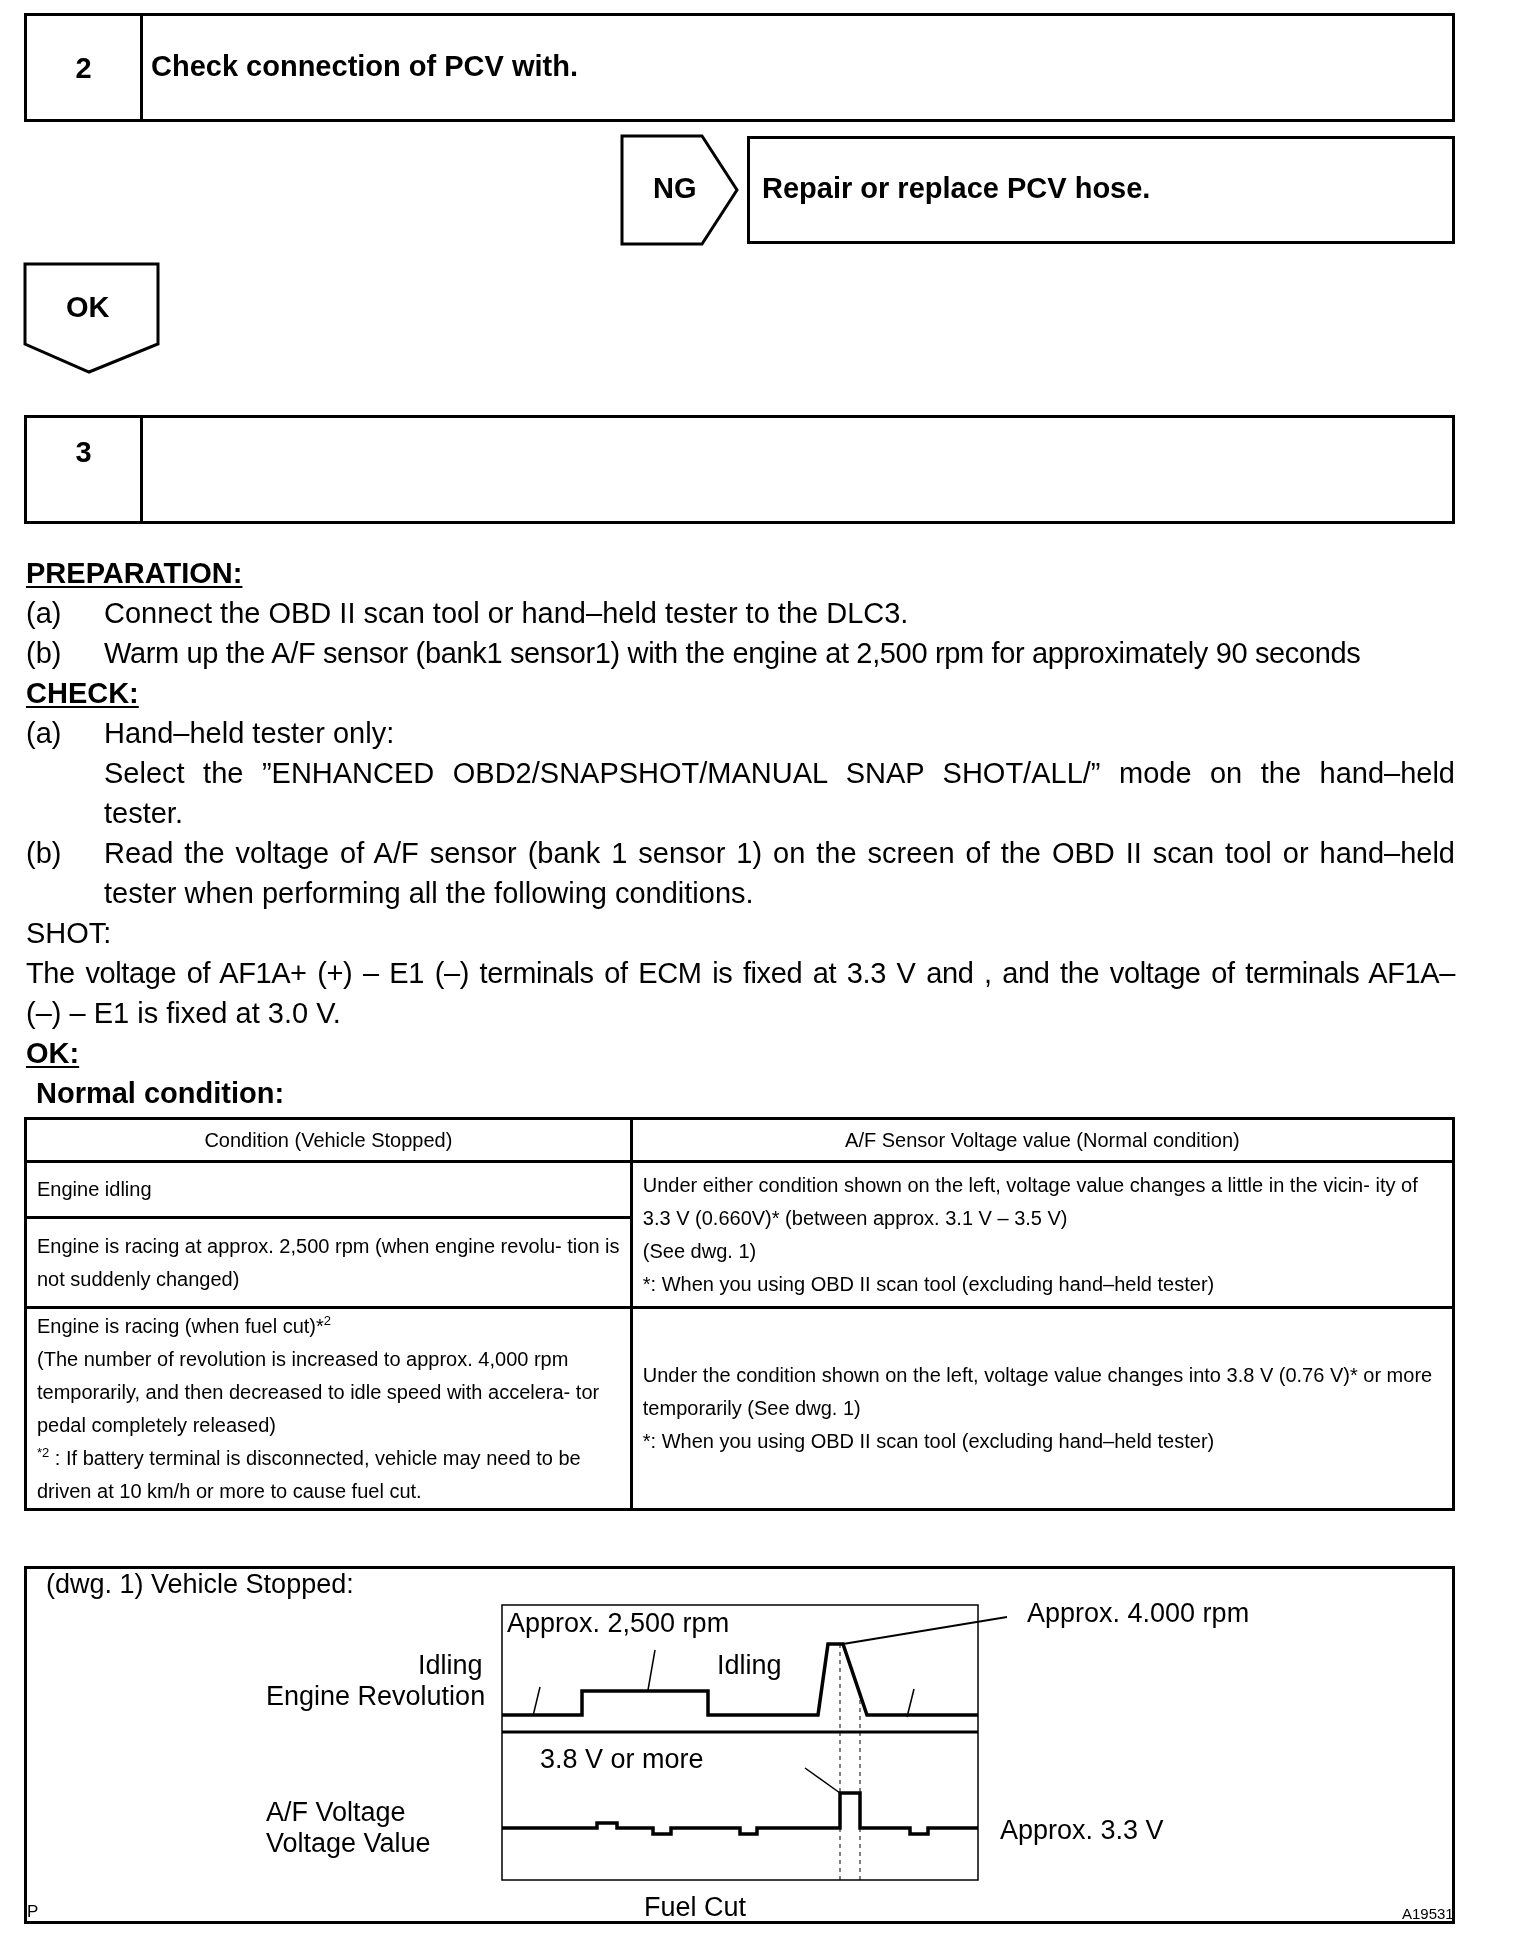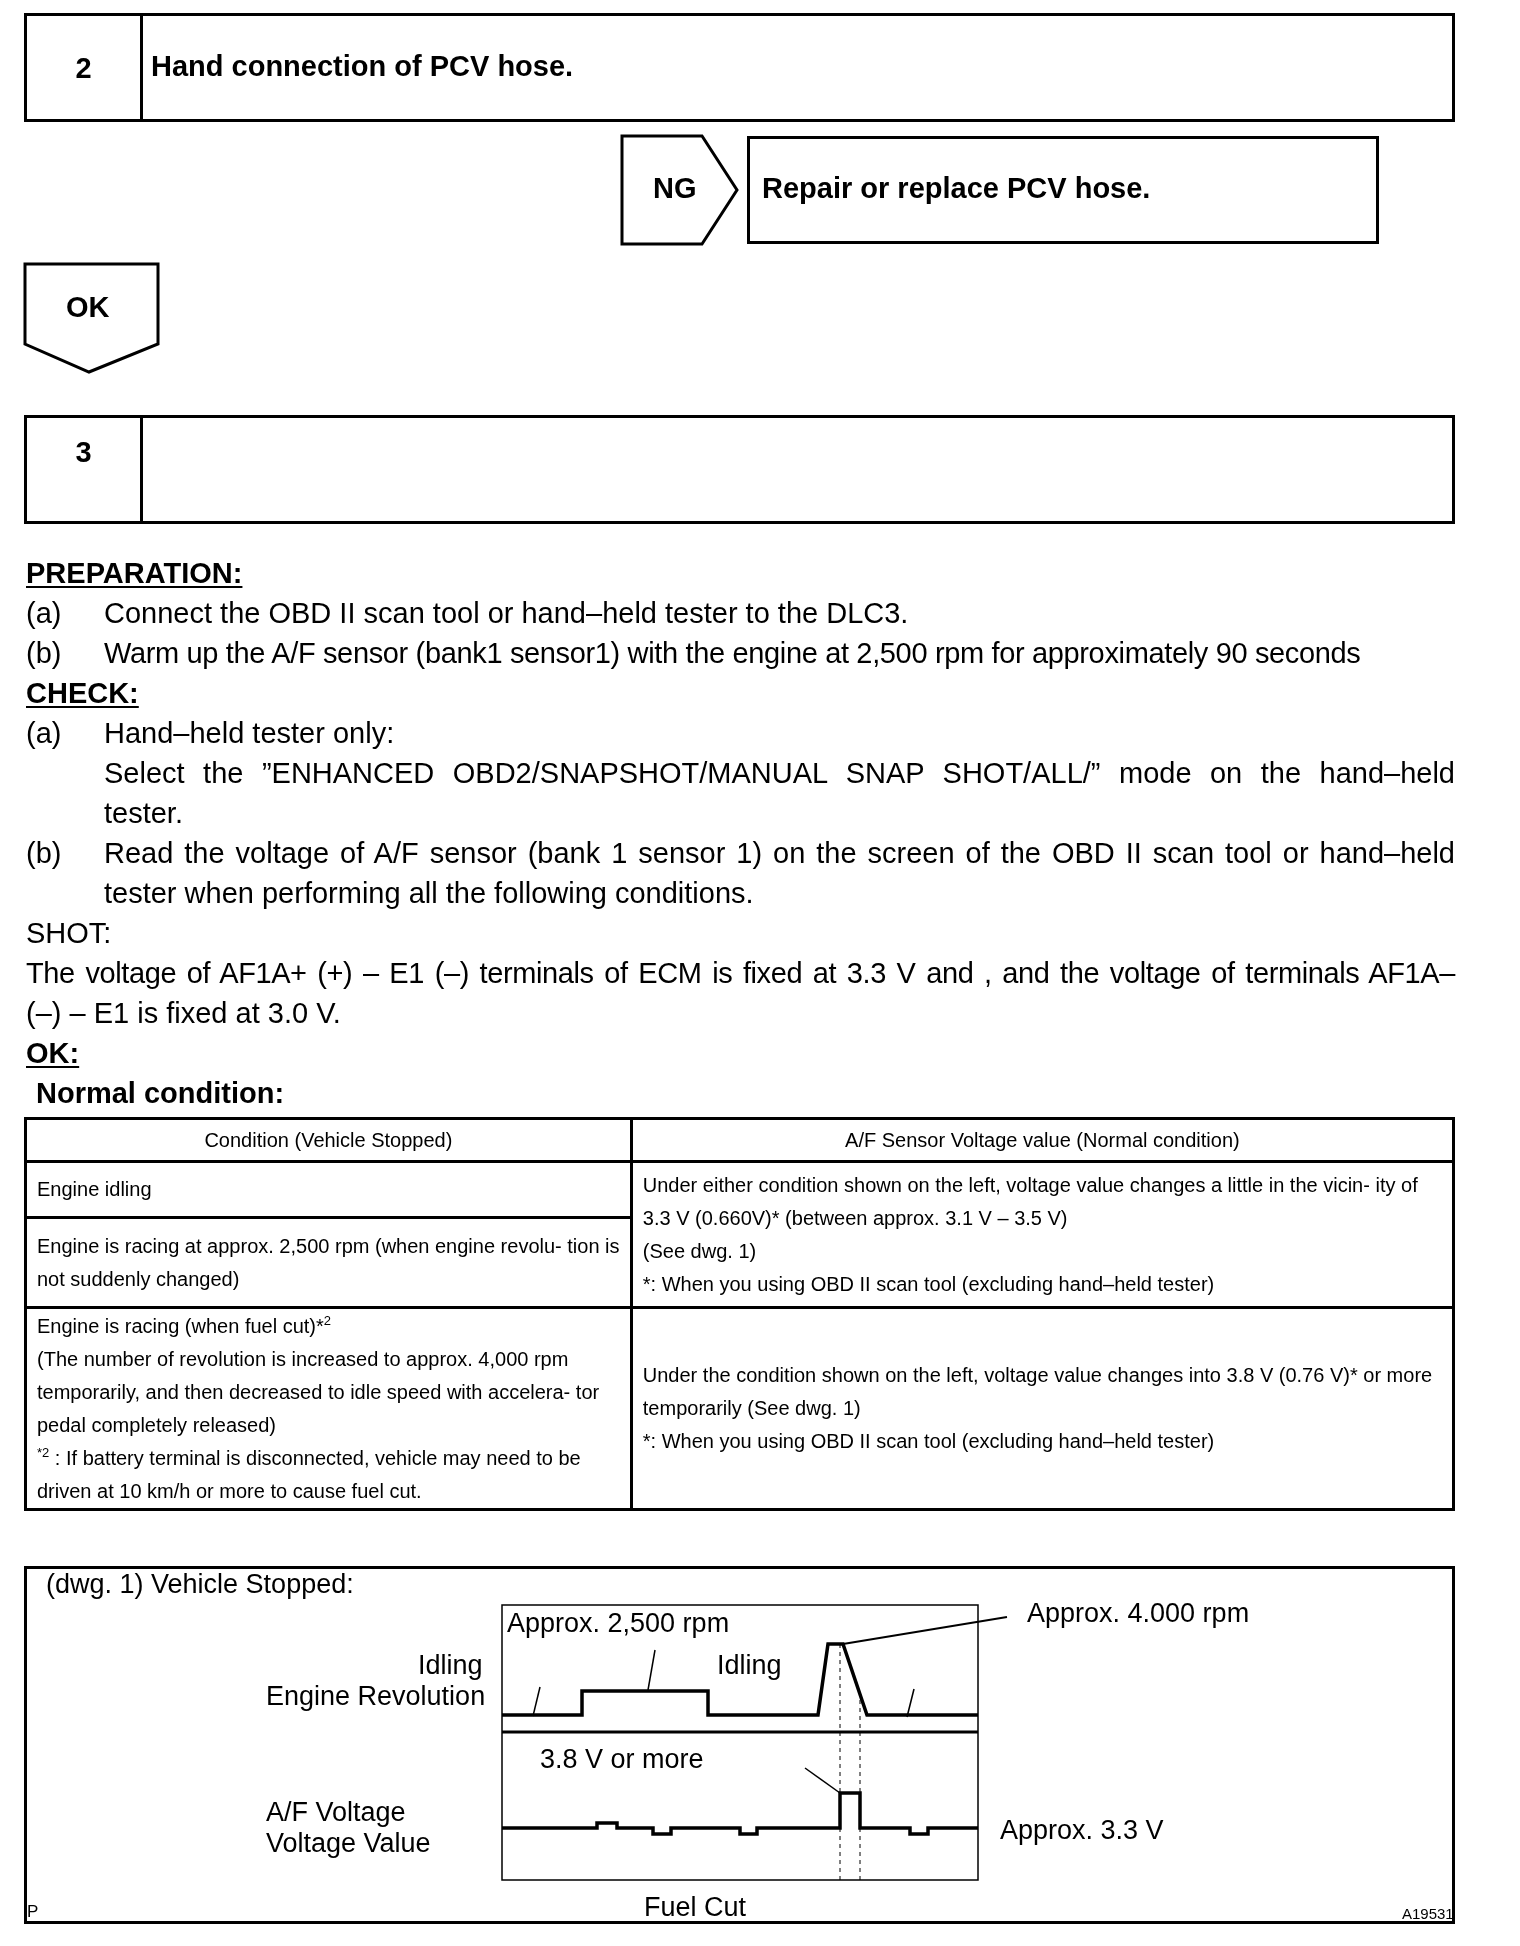--- a/index.html
+++ b/index.html
@@ -3,41 +3,41 @@
 <meta charset="utf-8">
 <style>
   html, body { margin: 0; padding: 0; background: #ffffff; }
   body { width: 1520px; height: 1946px; position: relative; overflow: hidden; color: #000; font-family: "Liberation Sans", sans-serif; }
   .abs { position: absolute; }
   .stepbox { position: absolute; left: 24px; width: 1431px; border: 3px solid #000; box-sizing: border-box; }
   .stepnum { position: absolute; left: 0; top: 0; bottom: 0; width: 113px; border-right: 3px solid #000; font-weight: bold; font-size: 29px; text-align: center; }
   .steptitle { position: absolute; left: 124px; right: 20px; font-weight: bold; font-size: 29px; line-height: 34px; }
   .shape svg { display: block; }
   .shape-label { position: absolute; font-weight: bold; font-size: 29px; }
-  .repairbox { position: absolute; left: 747px; top: 136px; width: 632px; height: 108px; border: 3px solid #000; box-sizing: border-box; }
+  .repairbox { position: absolute; left: 747px; top: 136px; width: 708px; height: 108px; border: 3px solid #000; box-sizing: border-box; }
   .repairbox span { position: absolute; left: 12px; top: 33px; font-weight: bold; font-size: 29px; }
   .line { position: absolute; font-size: 29px; white-space: nowrap; line-height: 40px; }
   .heading { font-weight: bold; text-decoration: underline; text-decoration-thickness: 2px; text-underline-offset: 3px; }
   .lbl { position: absolute; left: 26px; }
   .txt { position: absolute; left: 104px; }
   .justify { position: absolute; left: 104px; width: 1351px; text-align: justify; text-align-last: justify; white-space: normal; }
   .justify-full { position: absolute; left: 26px; width: 1429px; text-align: justify; text-align-last: justify; white-space: normal; }
   table.cond { position: absolute; left: 24px; top: 1117px; width: 1431px; border-collapse: collapse; font-size: 20px; line-height: 33px; }
   table.cond td, table.cond th { border: 3px solid #000; padding: 0 10px; vertical-align: middle; text-align: left; font-weight: normal; }
   table.cond th { text-align: center; height: 40px; }
   table.cond sup { font-size: 13px; line-height: 0; }
   .diag { position: absolute; left: 24px; top: 1566px; width: 1431px; height: 358px; border: 3px solid #000; box-sizing: border-box; }
   .dtext { position: absolute; font-size: 27px; white-space: nowrap; line-height: 30px; }
 </style>
 </head>
 <body>
 
 <div class="stepbox" style="top:13px;height:109px;">
   <div class="stepnum"><span style="position:relative;top:36px;">2</span></div>
-  <div class="steptitle" style="top:33px;">Hand connection of PCV hose.</div>
+  <div class="steptitle" style="top:33px;">Check connection of PCV with.</div>
 </div>
 
 <div class="abs shape" style="left:620px;top:134px;">
   <svg width="122" height="112" viewBox="0 0 122 112">
     <polygon points="2,2 82,2 117,56 82,110 2,110" fill="#fff" stroke="#000" stroke-width="3"></polygon>
   </svg>
   <span class="shape-label" style="left:33px;top:38px;">NG</span>
 </div>
 <div class="repairbox">
   <span>Repair or replace PCV hose.</span>

